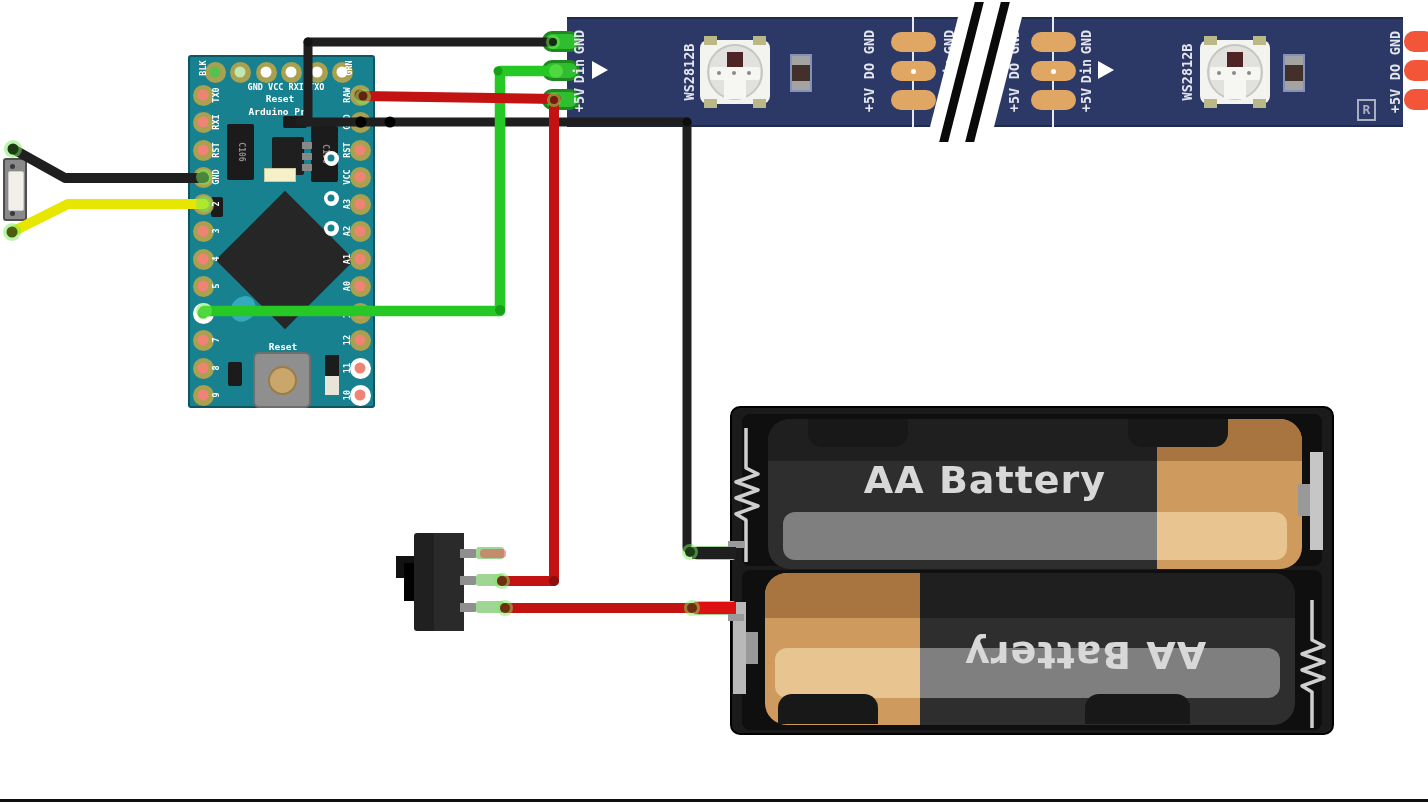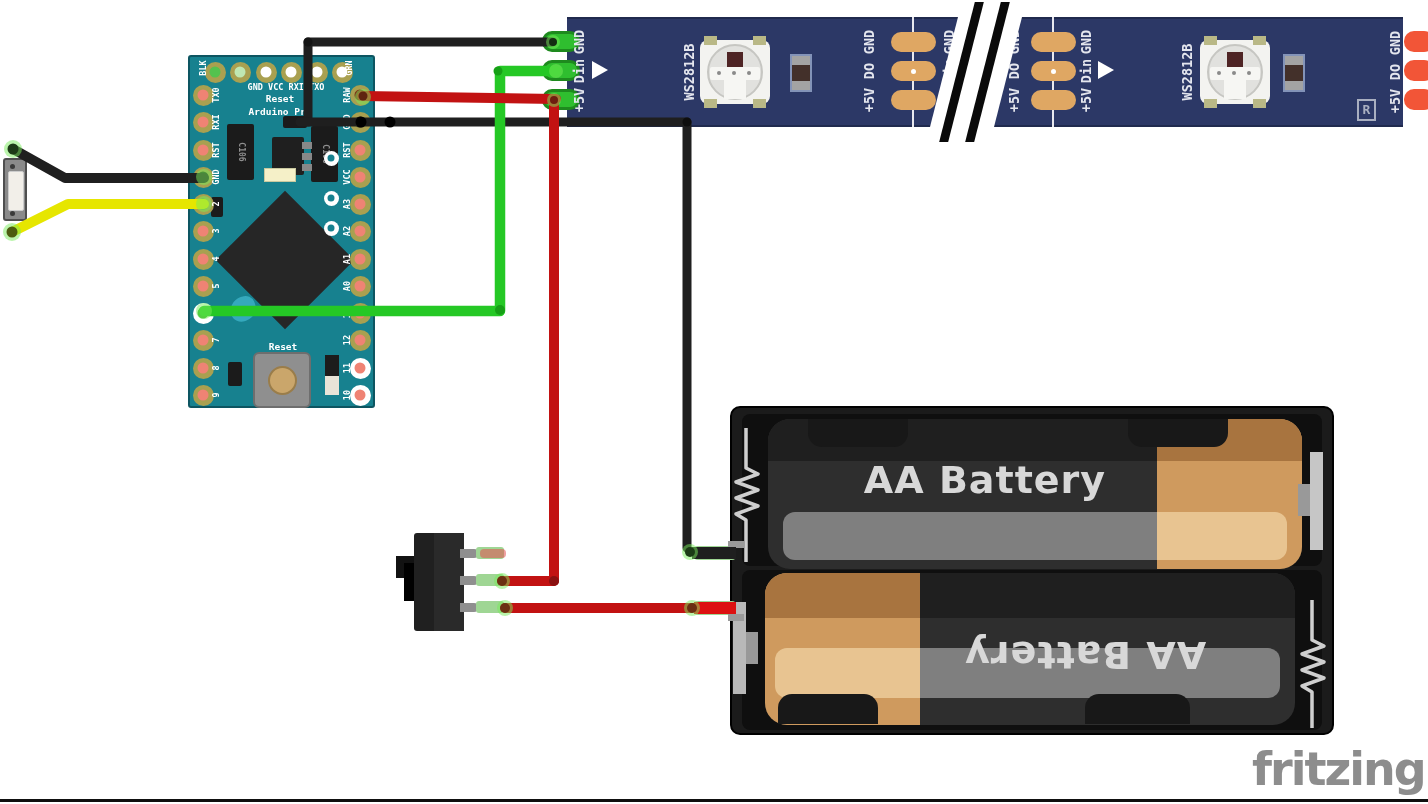--- a/index.html
+++ b/index.html
@@ -265,21 +265,20 @@
   <div class="hump" style="left:1085px;top:694px;width:105px;height:30px;border-radius:14px 14px 0 0"></div>
   <div class="batt-label" style="left:890px;top:633px;width:390px;transform:rotate(180deg)">AA Battery</div>
   <div class="metal" style="left:733px;top:602px;width:13px;height:92px;background:#b9b9b9"></div>
   <div class="metal" style="left:746px;top:632px;width:12px;height:32px;background:#999"></div>
 
   <div class="metal" style="left:728px;top:541px;width:16px;height:7px;background:#9a9a9a"></div>
   <div class="metal" style="left:728px;top:614px;width:16px;height:7px;background:#9a9a9a"></div>
   <div class="abs" style="left:694px;top:546px;width:42px;height:14px;background:#9fd694;border-radius:4px;z-index:3"></div>
   <div class="abs" style="left:694px;top:601px;width:42px;height:14px;background:#9fd694;border-radius:4px;z-index:3"></div>
 
-  <div id="watermark">fritzing</div>
   <div id="bottom-line"></div>
 
   <svg id="wire-svg" width="1428" height="804" viewBox="0 0 1428 804">
 
     <polyline points="746,428 746,468 758,474 736,482 758,490 736,498 758,506 736,514 746,520 746,562" fill="none" stroke-width="3.5" stroke-linejoin="round" stroke="#cfcfcf"></polyline>
     <polyline points="1312,600 1312,640 1324,646 1302,654 1324,662 1302,670 1324,678 1302,686 1312,692 1312,728" fill="none" stroke-width="3.5" stroke-linejoin="round" stroke="#cfcfcf"></polyline>
 
     <polyline points="552,42 308,42 308,122" fill="none" stroke-width="9" stroke-linecap="round" stroke-linejoin="round" stroke="#1f1f1f"></polyline>
     <polyline points="300,122 687,122 687,548" fill="none" stroke-width="9" stroke-linecap="round" stroke-linejoin="round" stroke="#1f1f1f"></polyline>
     <polyline points="13,149 65,178 204,178" fill="none" stroke-width="10" stroke-linecap="round" stroke-linejoin="round" stroke="#1f1f1f"></polyline>

